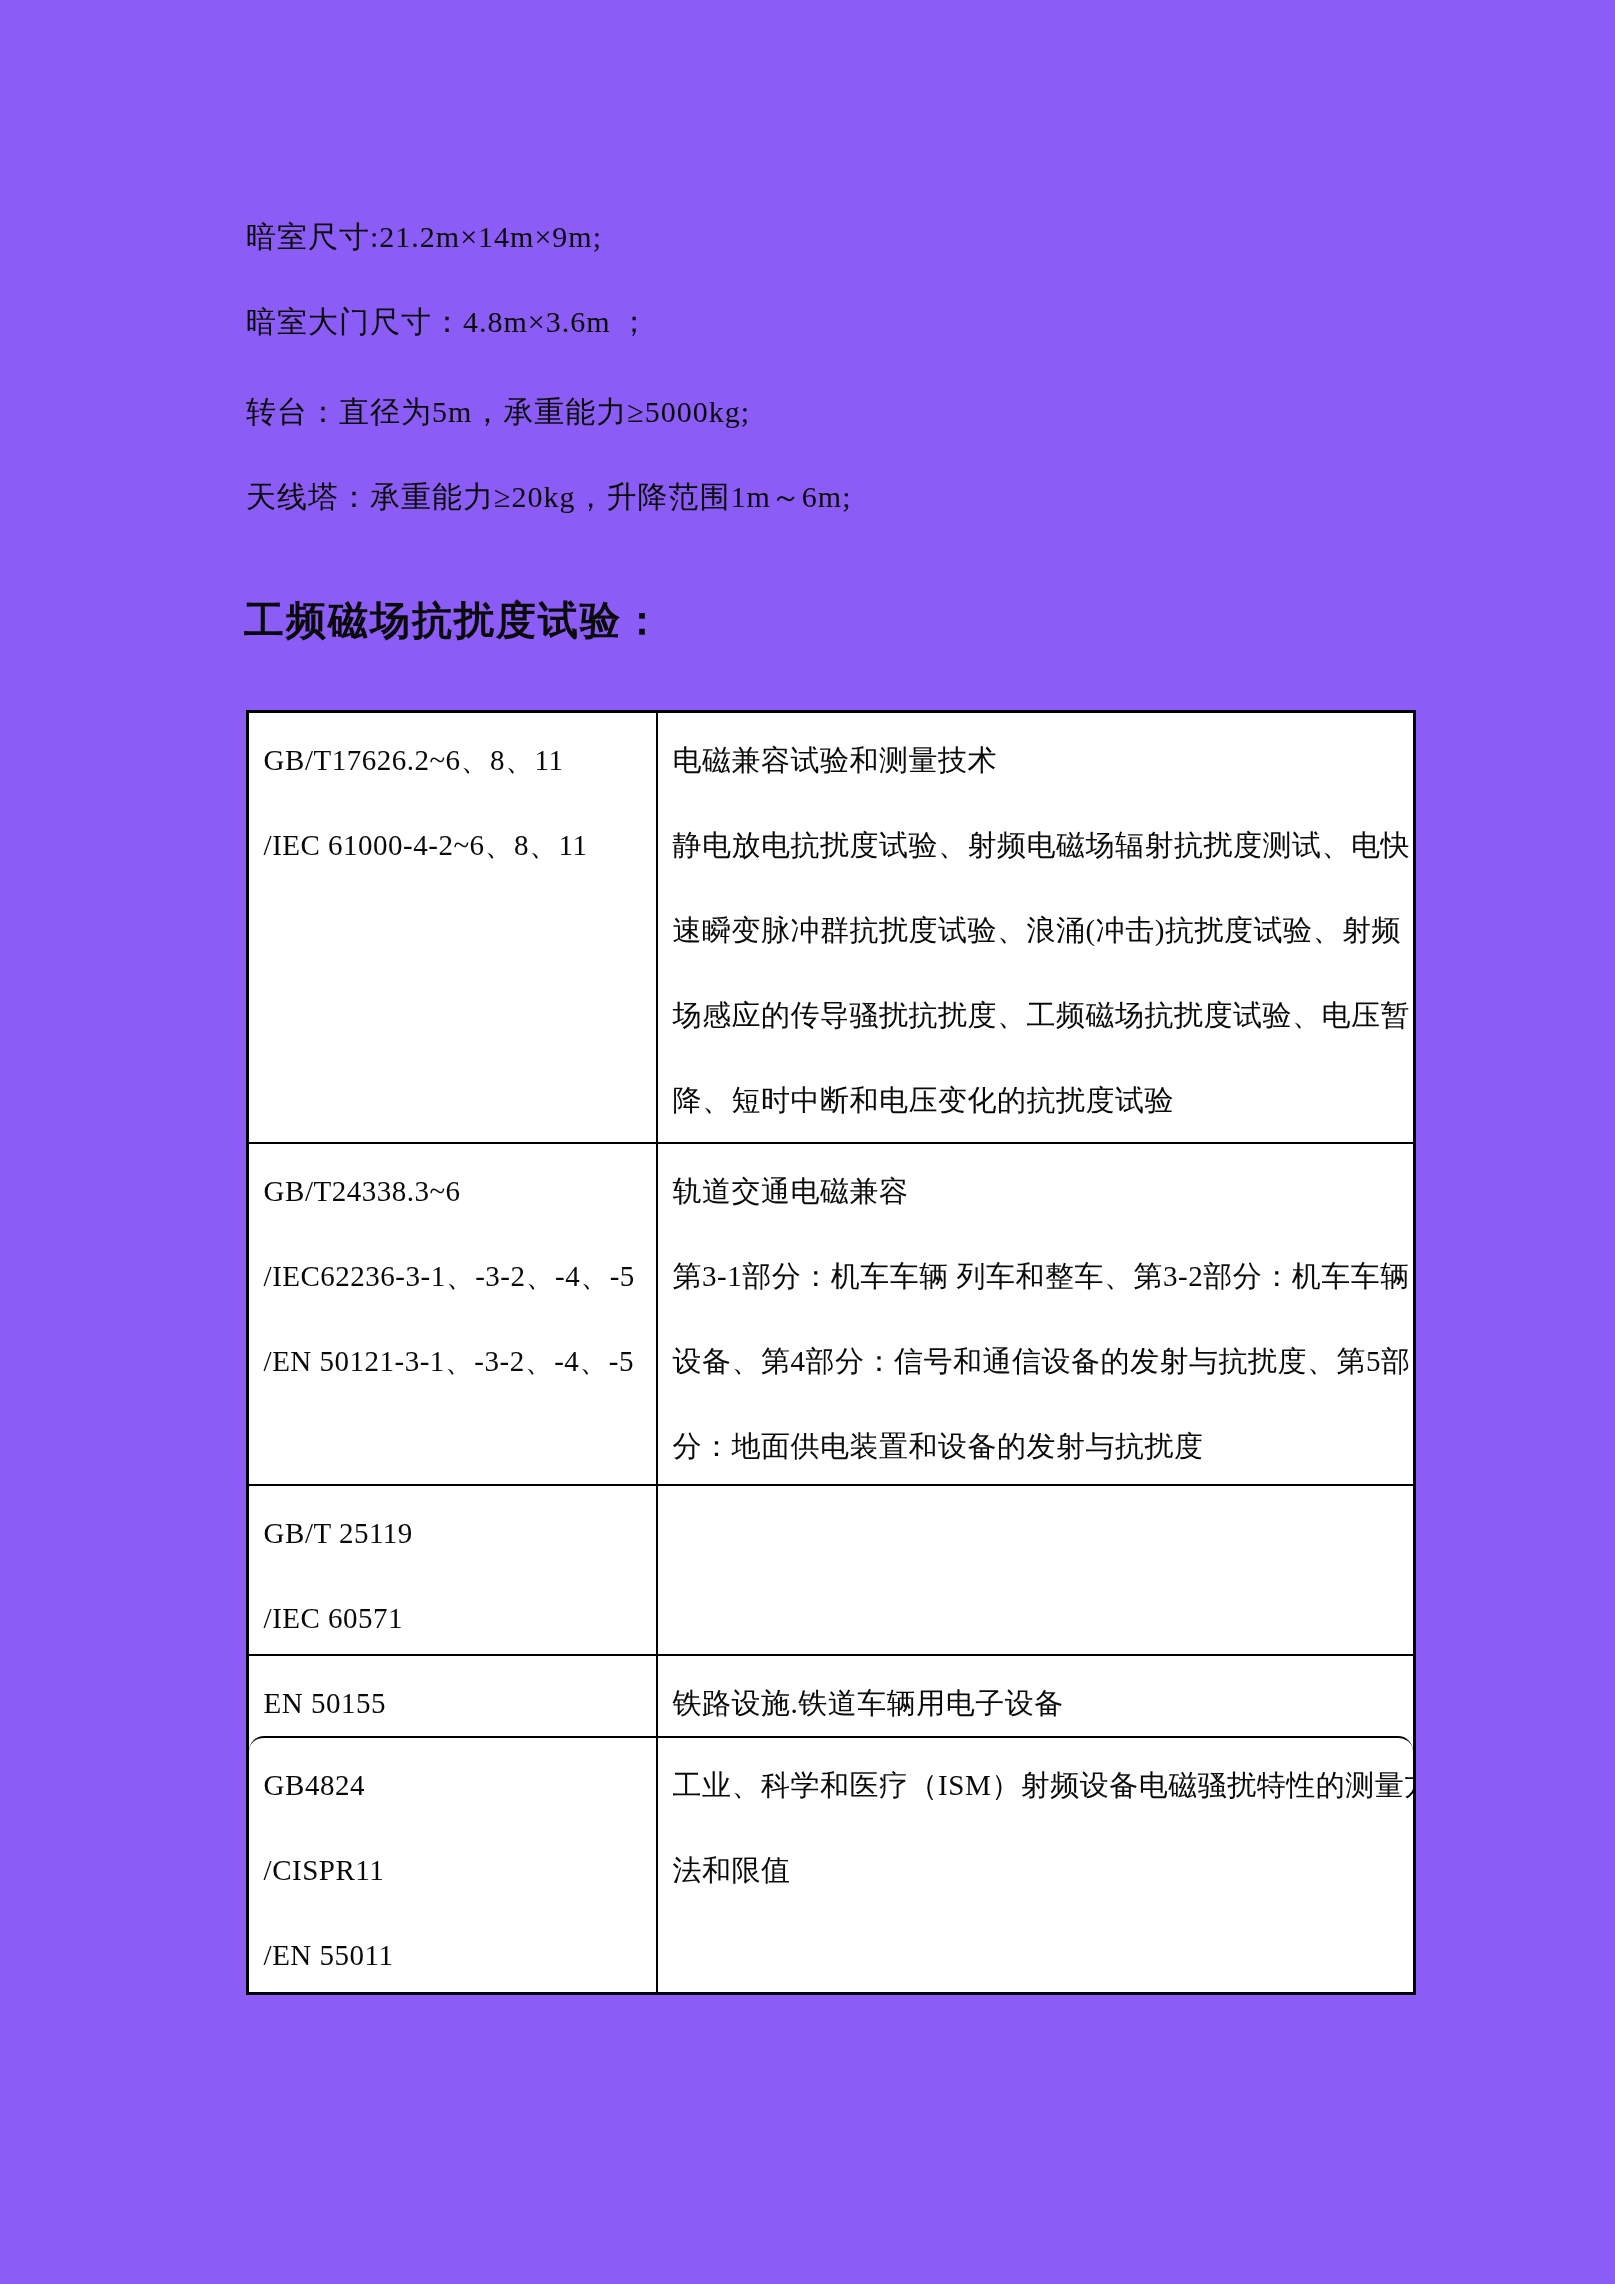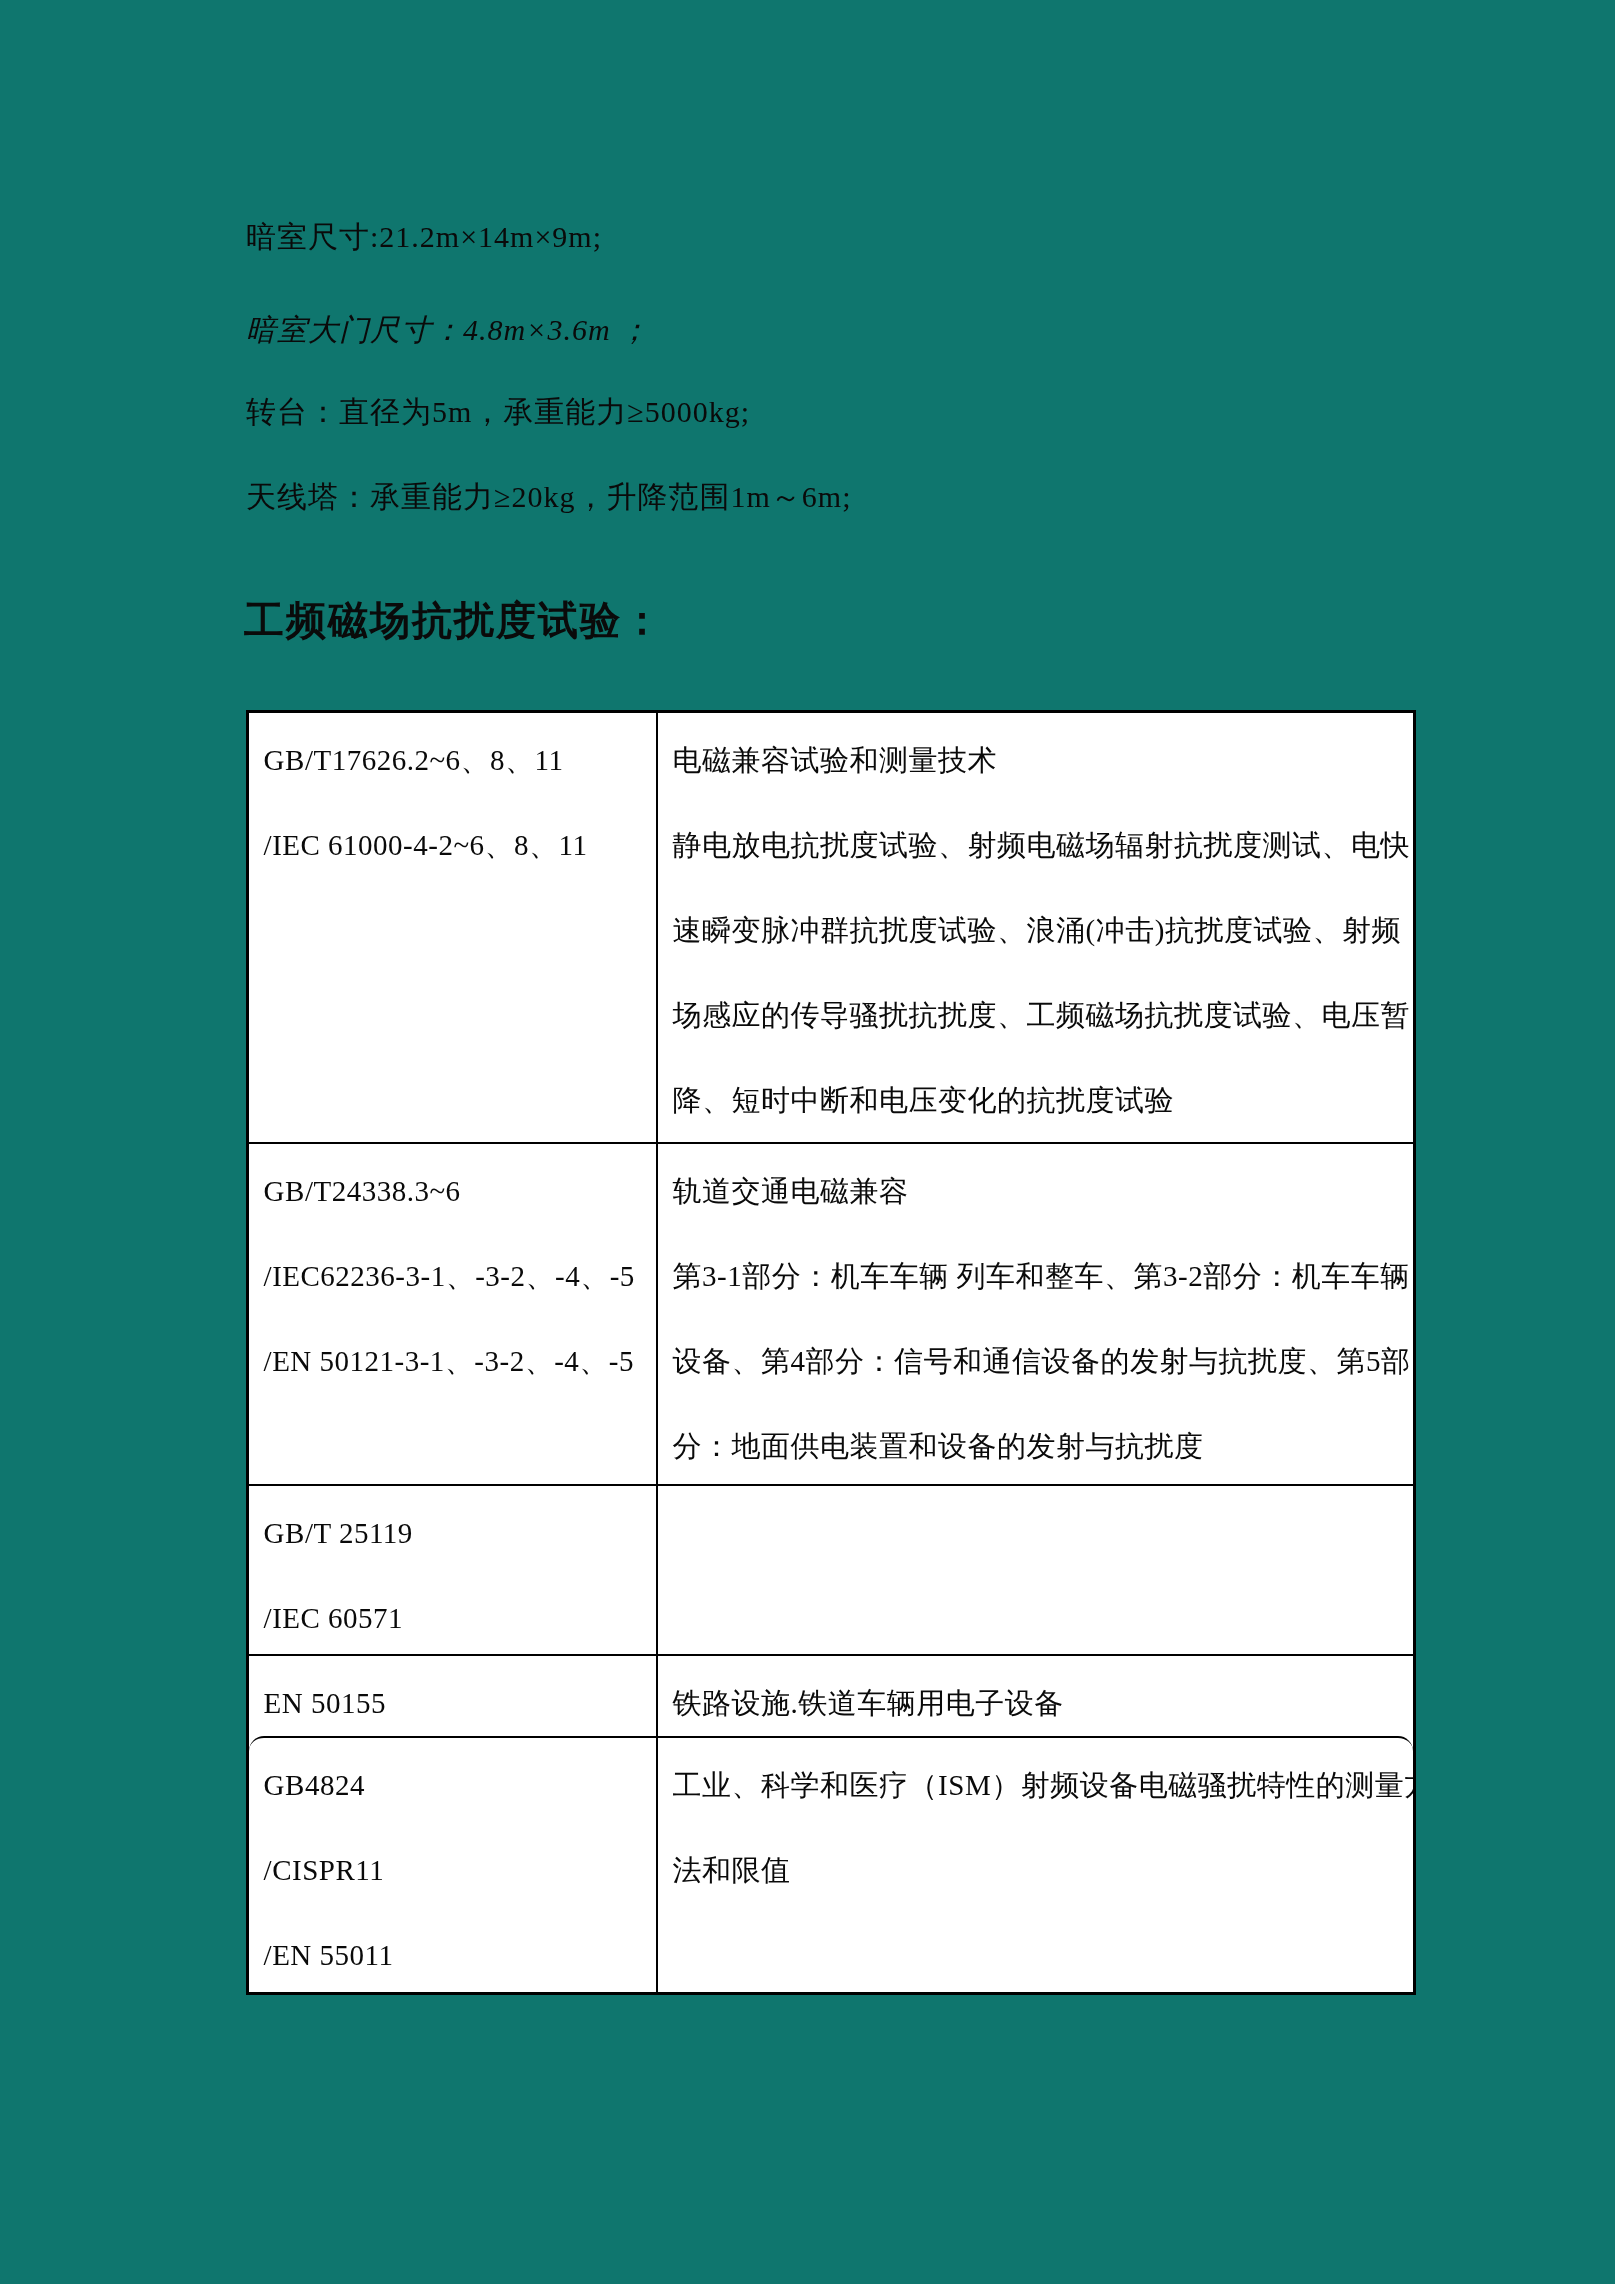--- a/index.html
+++ b/index.html
@@ -5,34 +5,34 @@
   html, body { margin: 0; padding: 0; }
   body {
     background: #e8e8e8;
     font-family: "Liberation Serif", "DejaVu Serif", serif;
   }
   .page {
     position: relative;
     width: 1616px;
     height: 2284px;
     margin: 0 auto;
-    background: #0f766e;
+    background: #8b5cf6;
     color: #0a0a0a;
     overflow: hidden;
   }
   .para {
     position: absolute;
     left: 246px;
     font-size: 30px;
     line-height: 39px;
     white-space: nowrap;
     letter-spacing: 1px;
   }
   .p1 { top: 217px; }
-  .p2 { top: 310px; font-style: italic; }
+  .p2 { top: 302px; }
   .p3 { top: 392px; }
   .p4 { top: 477px; }
   .heading {
     position: absolute;
     left: 244px;
     top: 593px;
     font-family: "Liberation Sans", "DejaVu Sans", sans-serif;
     font-weight: 700;
     font-size: 40px;
     letter-spacing: 2px;

